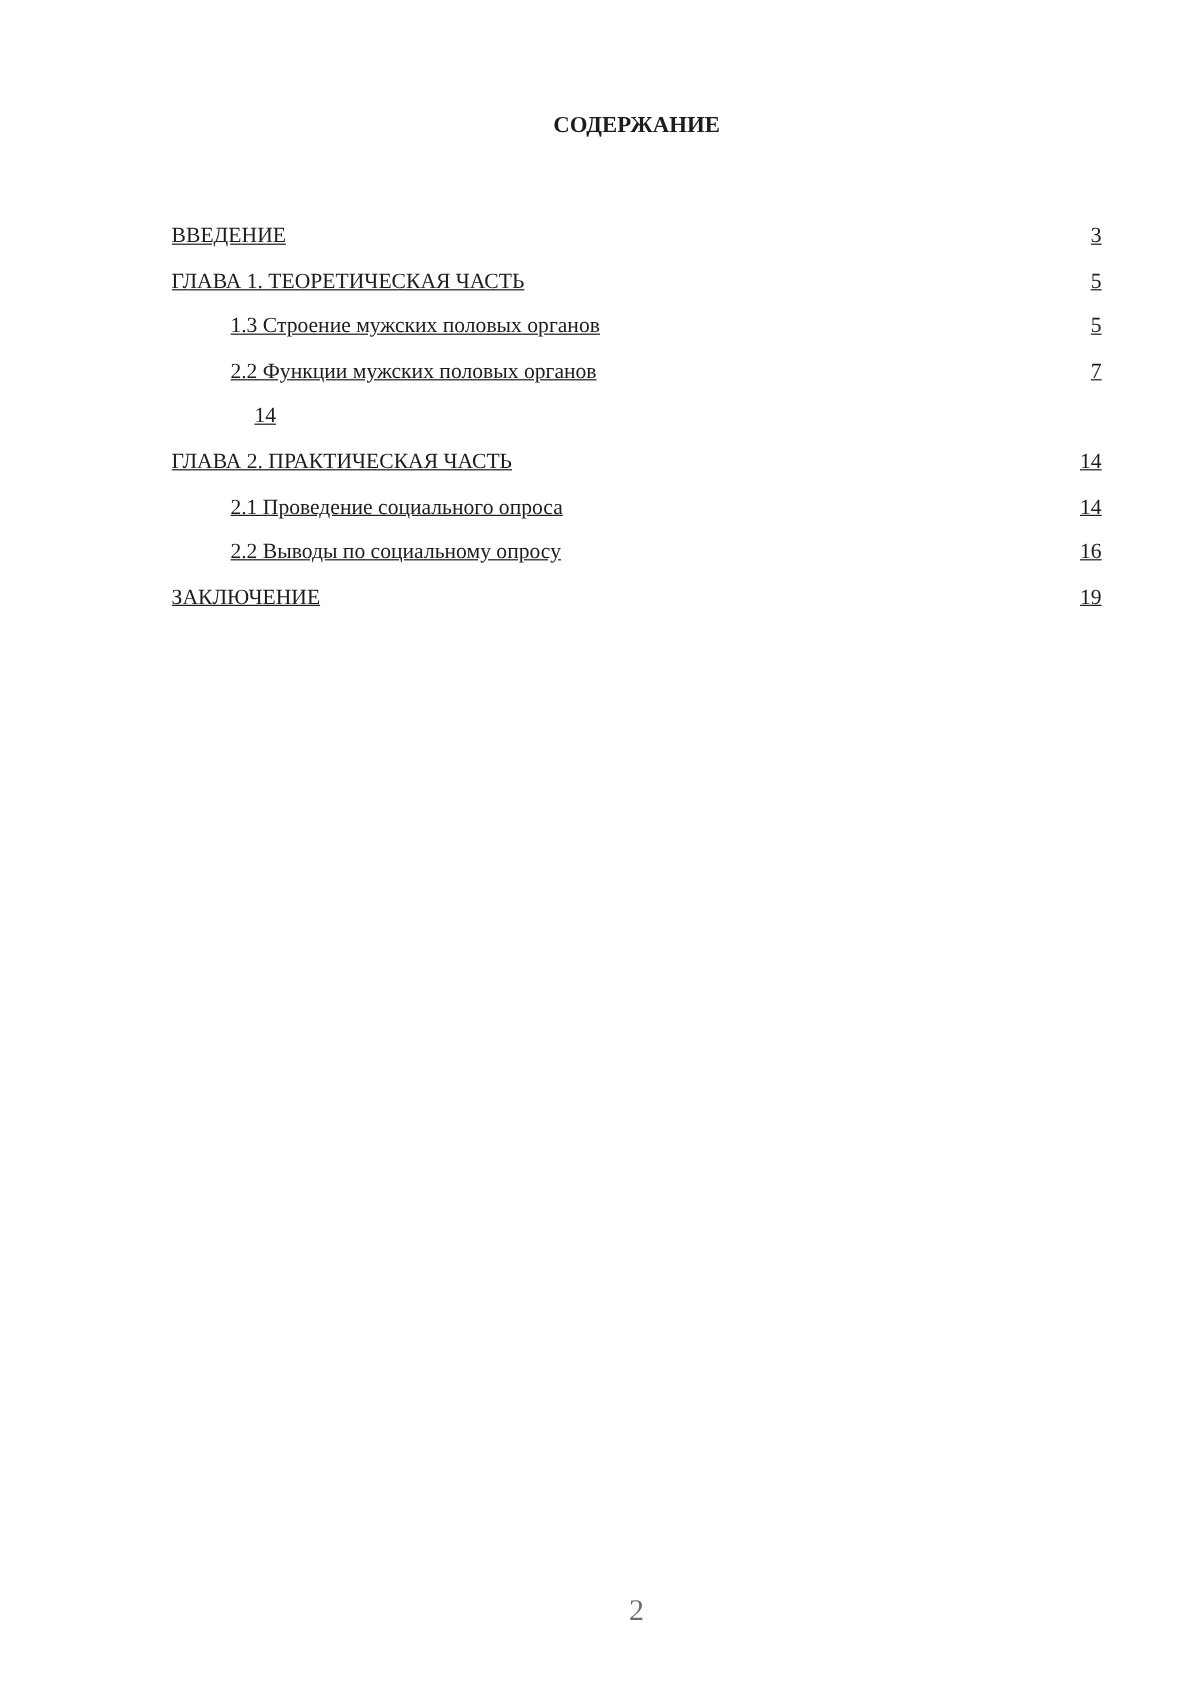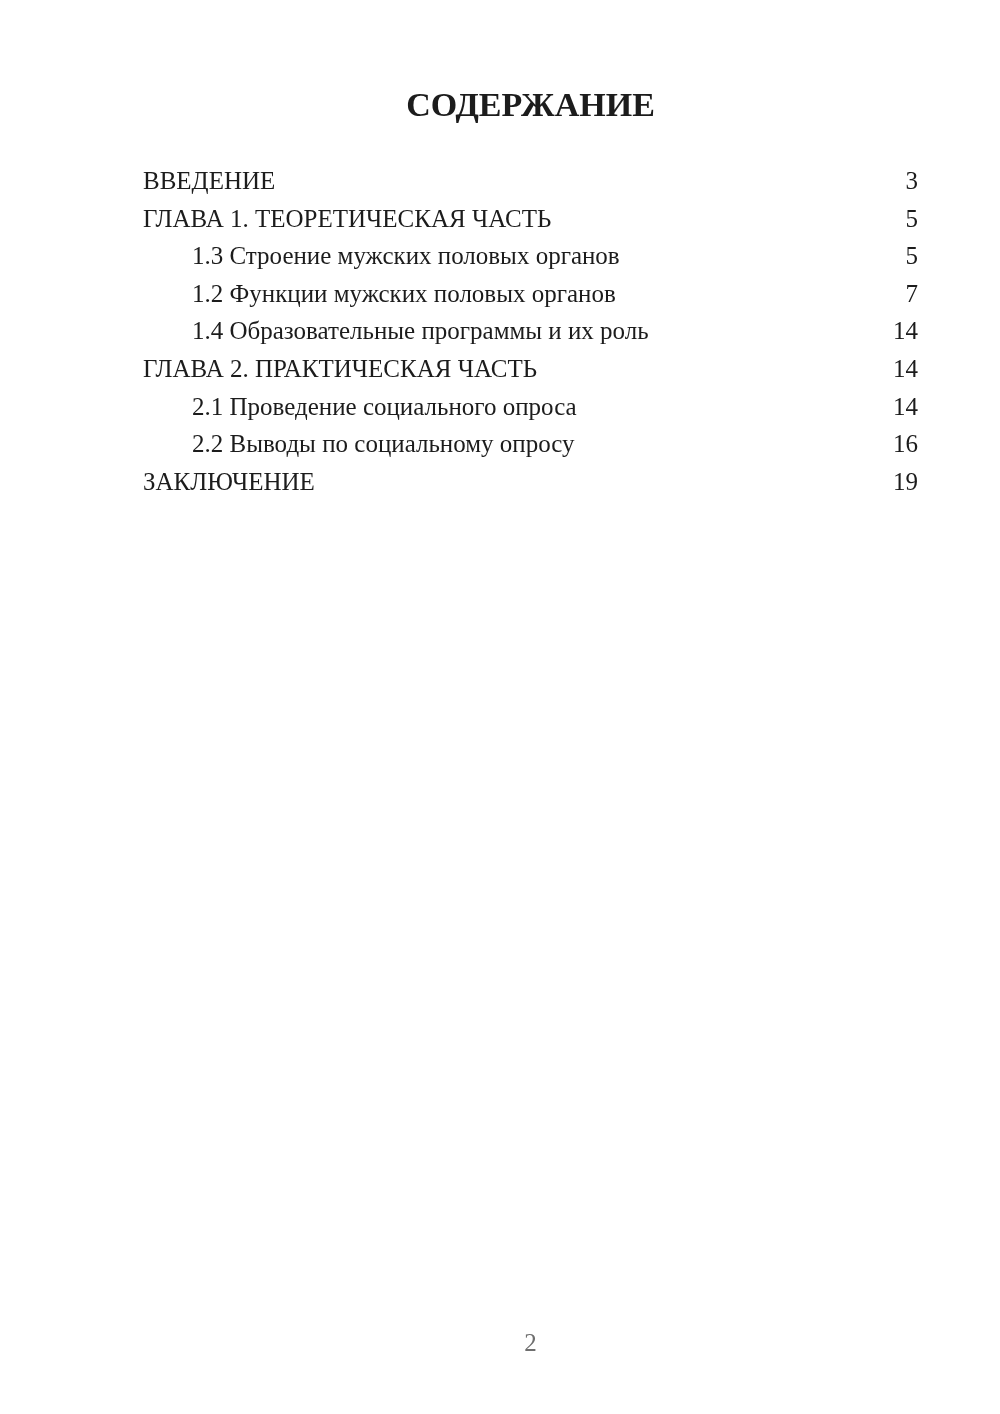--- a/index.html
+++ b/index.html
@@ -18,32 +18,33 @@
   }
   .toc {
     position: absolute;
     left: 143px;
     right: 82px;
     top: 86px;
   }
   .toc-title {
     text-align: center;
     font-weight: bold;
-    font-size: 34px;
+    font-size: 19px;
     line-height: 38px;
-    margin-bottom: 38px;
+    margin-bottom: 54px;
   }
   .toc-row {
     display: flex;
     justify-content: space-between;
     align-items: baseline;
-    font-size: 25px;
+    font-size: 18px;
     line-height: 37.6px;
     height: 37.6px;
     white-space: nowrap;
+    text-decoration: underline;
   }
   .toc-row.sub {
     padding-left: 49px;
   }
   .toc-row .label {
     flex: 1 1 auto;
     overflow: hidden;
   }
   .toc-row .pagenum {
     flex: 0 0 auto;
@@ -78,27 +79,26 @@
       <span class="label">ГЛАВА 1. ТЕОРЕТИЧЕСКАЯ ЧАСТЬ</span>
       <span class="pagenum">5</span>
     </div>
 
     <div class="toc-row sub">
       <span class="label">1.3 Строение мужских половых органов</span>
       <span class="pagenum">5</span>
     </div>
 
     <div class="toc-row sub">
-      <span class="label">1.2 Функции мужских половых органов</span>
+      <span class="label">2.2 Функции мужских половых органов</span>
       <span class="pagenum">7</span>
     </div>
 
 
     <div class="toc-row sub">
-      <span class="label">1.4 Образовательные программы и их роль</span>
       <span class="pagenum">14</span>
     </div>
 
     <div class="toc-row">
       <span class="label">ГЛАВА 2. ПРАКТИЧЕСКАЯ ЧАСТЬ</span>
       <span class="pagenum">14</span>
     </div>
 
     <div class="toc-row sub">
       <span class="label">2.1 Проведение социального опроса</span>

